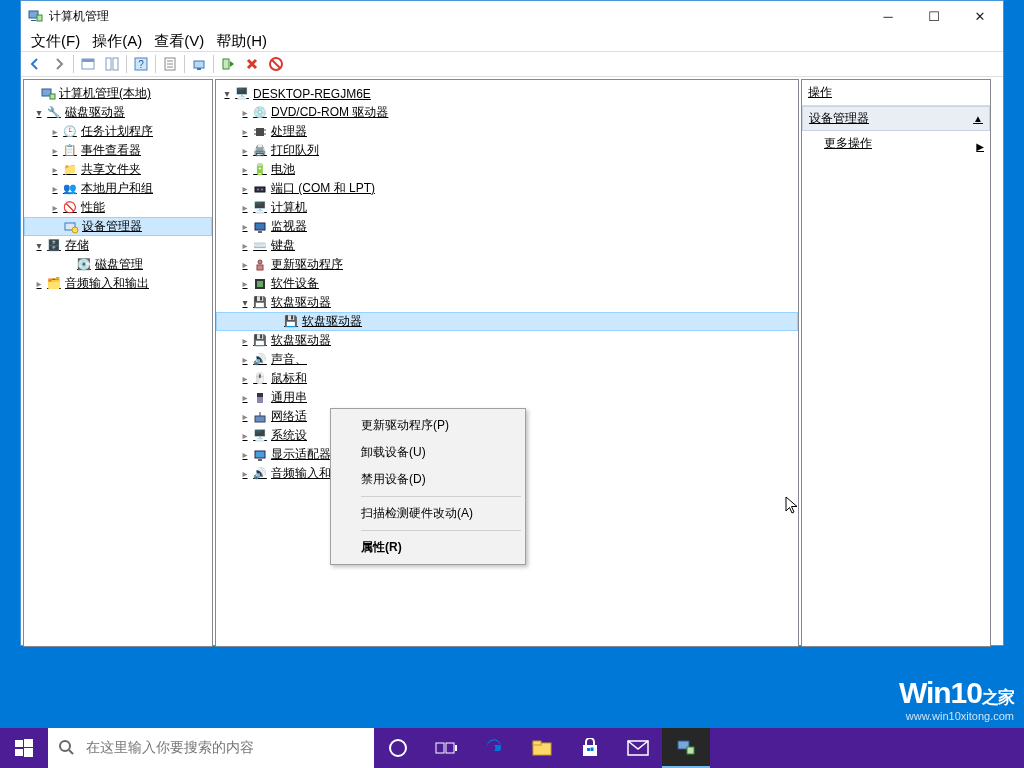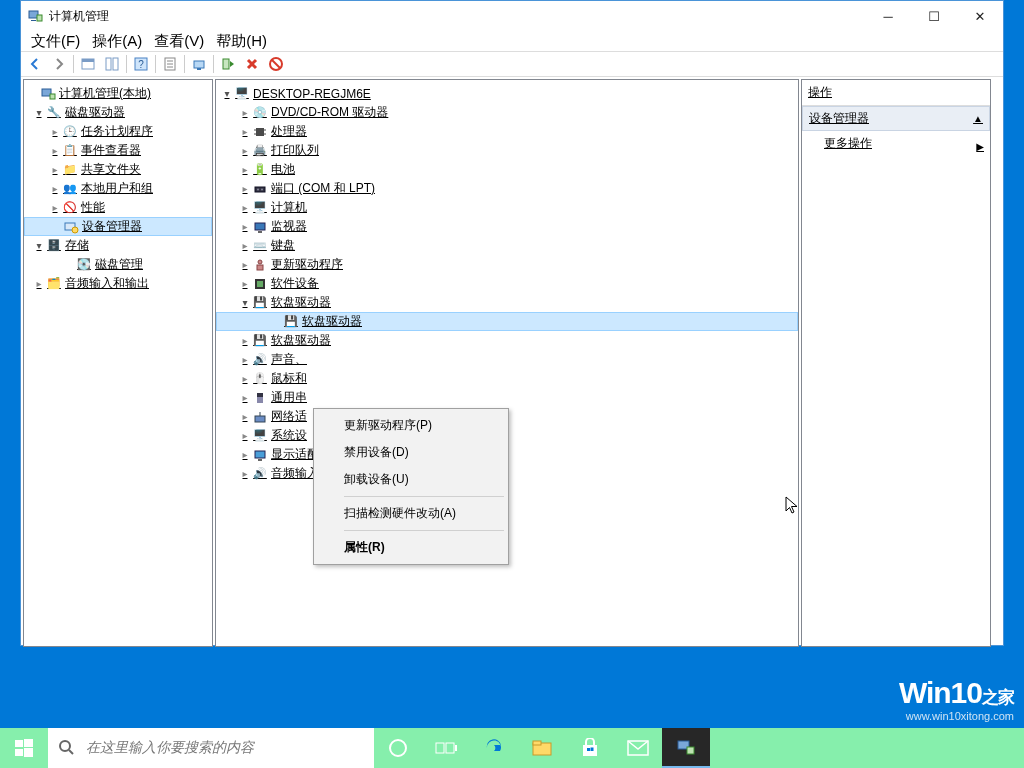--- a/index.html
+++ b/index.html
@@ -30,28 +30,28 @@
 .twist.closed::before { content:"▸"; color:#888; }
 .twist.none::before { content:""; }
 .nicon { width:16px; height:16px; display:inline-flex; align-items:center; justify-content:center; margin:0 3px 0 0; font-size:11px; }
 .indent { display:inline-block; }
 .actions-hdr { background:#fff; font-size:12px; padding:4px 6px; border-bottom:1px solid #ddd; }
 .actions-sec { background:#e9eef5; font-size:12px; padding:3px 6px; border:1px solid #c9d4e3; display:flex; align-items:center; }
 .actions-sec .arrow { margin-left:auto; font-size:10px; }
 .actions-item { font-size:12px; padding:4px 6px 4px 22px; display:flex; align-items:flex-end; }
 .actions-item .arrow { margin-left:auto; font-size:10px; }
 .ctxmenu {
-  position:absolute; left:313px; top:408px; width:196px; background:#f2f2f2;
+  position:absolute; left:330px; top:408px; width:196px; background:#f2f2f2;
   border:1px solid #a0a0a0; box-shadow:2px 2px 4px rgba(0,0,0,0.25);
   padding:3px 2px; font-size:12px; z-index:50;
 }
 .ctxitem { padding:5px 10px 5px 28px; }
 .ctxitem.bold { font-weight:bold; }
 .ctxsep { height:1px; background:#d0d0d0; margin:3px 2px 3px 28px; }
-.taskbar { position:absolute; bottom:0; left:0; right:0; height:40px; background:#86efac; display:flex; align-items:center;font-style:italic; }
+.taskbar { position:absolute; bottom:0; left:0; right:0; height:40px; background:#4c1d95; display:flex; align-items:center; }
 .start { width:48px; height:40px; display:flex; align-items:center; justify-content:center; }
 .searchbox { width:326px; height:40px; background:#fff; display:flex; align-items:center; padding:0 10px; color:#777; font-size:14px; gap:10px; }
 .tbicon { width:48px; height:40px; display:flex; align-items:center; justify-content:center; color:#fff; font-size:16px; }
 .tbicon.active { border-bottom:2px solid #76b9ed; background:#272727; }
 .watermark { position:absolute; right:10px; bottom:46px; text-align:right; color:#fff; font-size:12px; }
 .watermark .big { font-size:30px; font-weight:bold; letter-spacing:-1px; }
 .watermark .big .home { font-size:17px; }
 .watermark .url { color:#cfe4f4; font-size:11px; }
 .win10logo { display:inline-block; vertical-align:-4px; margin-right:4px; }
 .cursor { position:absolute; left:785px; top:496px; z-index:60; font-size:16px; color:#000; pointer-events:none; }
@@ -417,22 +417,22 @@
       <div class="actions-item">
         <span>更多操作</span>
         <span class="arrow">▶</span>
       </div>
     </div>
   </div>
 </div>
 
 <div class="ctxmenu">
   <div class="ctxitem">更新驱动程序(P)</div>
+  <div class="ctxitem">卸载设备(U)</div>
   <div class="ctxitem">禁用设备(D)</div>
-  <div class="ctxitem">卸载设备(U)</div>
   <div class="ctxsep"></div>
   <div class="ctxitem">扫描检测硬件改动(A)</div>
   <div class="ctxsep"></div>
   <div class="ctxitem bold">属性(R)</div>
 </div>
 
 <div class="cursor">
   <svg width="16" height="20" viewBox="0 0 16 20">
       <path d="M1 1 L1 15 L4.5 11.5 L7 17 L9 16 L6.5 10.5 L12 10.5 Z" fill="#fff" stroke="#000" stroke-width="1"></path>
     </svg>

